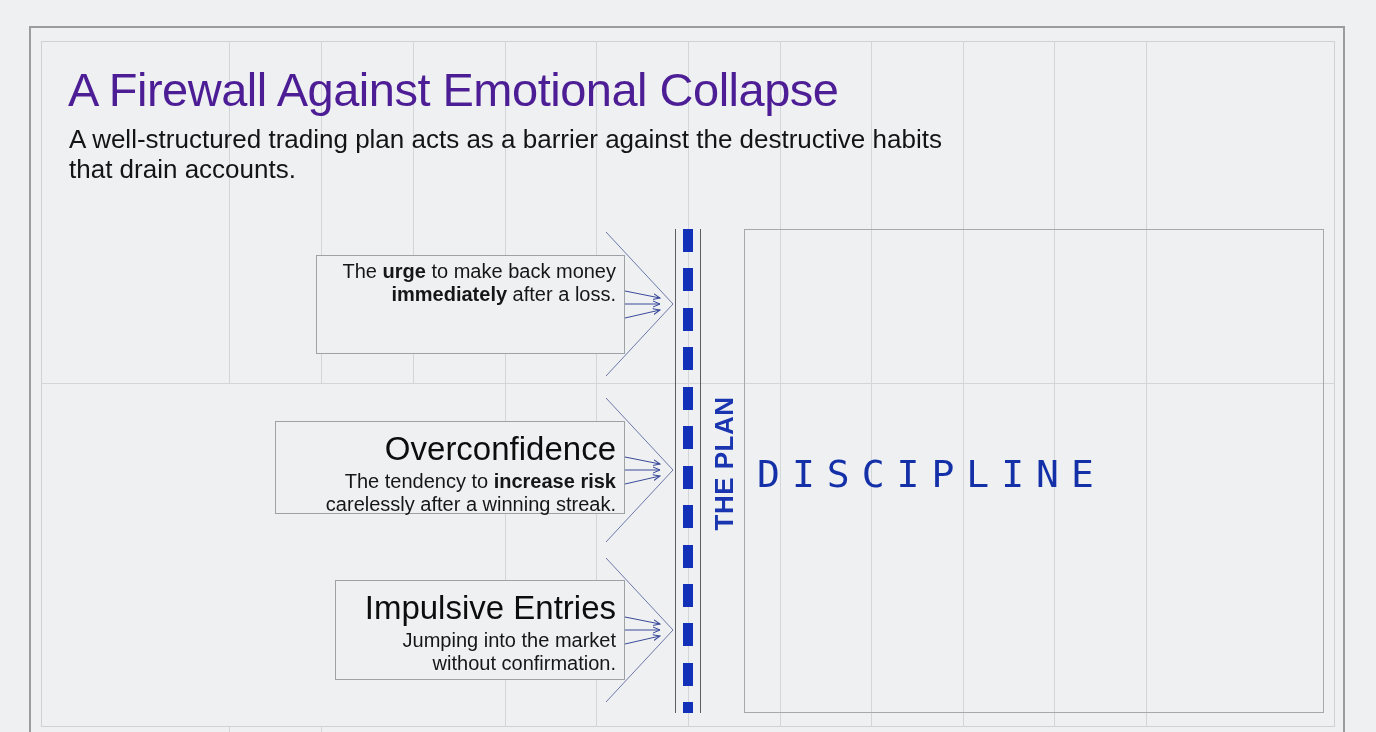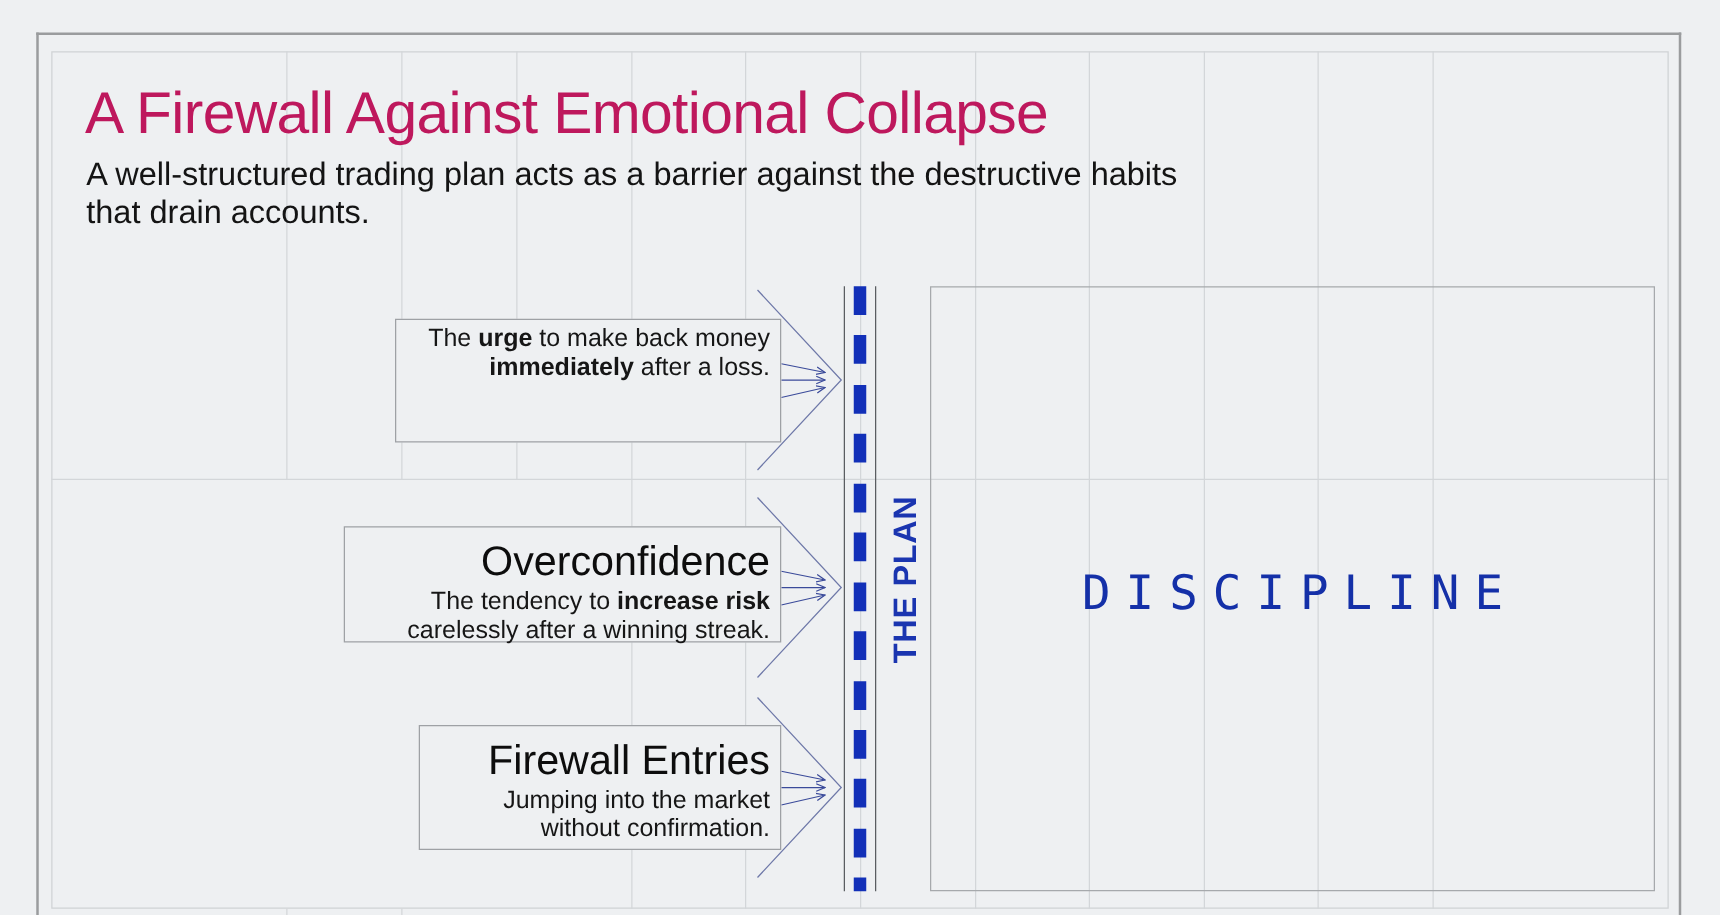--- a/index.html
+++ b/index.html
@@ -14,21 +14,21 @@
     border:2px solid #9a9c9e; border-bottom:none; box-sizing:border-box;
   }
   .frame-inner {
     position:absolute; left:41px; top:41px; width:1294px; height:686px;
     border:1px solid #cfd2d5; box-sizing:border-box;
   }
   .grid-v { position:absolute; width:1px; background:#d3d6d9; }
   .grid-h { position:absolute; height:1px; background:#d3d6d9; }
   .title {
     position:absolute; left:68px; top:62px; margin:0;
-    font-size:47px; font-weight:normal; letter-spacing:-0.5px; color:#be185d;
+    font-size:47px; font-weight:normal; letter-spacing:-0.5px; color:#4c1d95;
     white-space:nowrap;
   }
   .subtitle {
     position:absolute; left:69px; top:124px; width:900px; margin:0;
     font-size:26px; line-height:30px; color:#141414;
   }
   .habit-box {
     position:absolute; box-sizing:border-box;
     border:1px solid #9ea1a5; background:#eef0f2;
     text-align:right; padding:4px 8px 0 8px;
@@ -48,21 +48,21 @@
   }
   .plan-label span {
     transform:rotate(-90deg); white-space:nowrap;
     font-size:26px; font-weight:bold; color:#1a35b0; letter-spacing:0.5px;
   }
   .discipline-box {
     position:absolute; left:744px; top:229px; width:580px; height:484px;
     border:1px solid #a6a9ac; box-sizing:border-box;
   }
   .discipline-text {
-    position:absolute; left:0; right:0; top:222px; text-align:center;
+    position:absolute; left:0; right:0; top:222px; text-align:left;
     font-family:"DejaVu Sans Mono", "Liberation Mono", monospace;
     font-size:38px; letter-spacing:12px; color:#1430a8; padding-left:12px;
   }
   svg.arrows { position:absolute; left:0; top:0; }
 </style>
 </head>
 <body>
 
 <div class="frame-outer"></div>
 <div class="frame-inner"></div>
@@ -118,21 +118,21 @@
   <span class="habit-desc"><b>immediately</b><span> after a loss.</span></span>
 </div>
 
 <div class="habit-box" style="left:275px;top:421px;width:350px;height:93px">
   <span class="habit-title">Overconfidence</span>
   <span class="habit-desc"><span>The tendency to </span><b>increase risk</b><span></span></span>
   <span class="habit-desc"><b></b><span>carelessly after a winning streak.</span></span>
 </div>
 
 <div class="habit-box" style="left:335px;top:580px;width:290px;height:100px">
-  <span class="habit-title">Firewall Entries</span>
+  <span class="habit-title">Impulsive Entries</span>
   <span class="habit-desc"><span>Jumping into the market</span><b></b><span></span></span>
   <span class="habit-desc"><b></b><span>without confirmation.</span></span>
 </div>
 
 <div>
   <div class="rail" style="left:675px"></div>
   <div class="rail" style="left:700px"></div>
   <div class="dash" style="top:229px;height:23px"></div>
   <div class="dash" style="top:268px;height:23px"></div>
   <div class="dash" style="top:308px;height:23px"></div>

